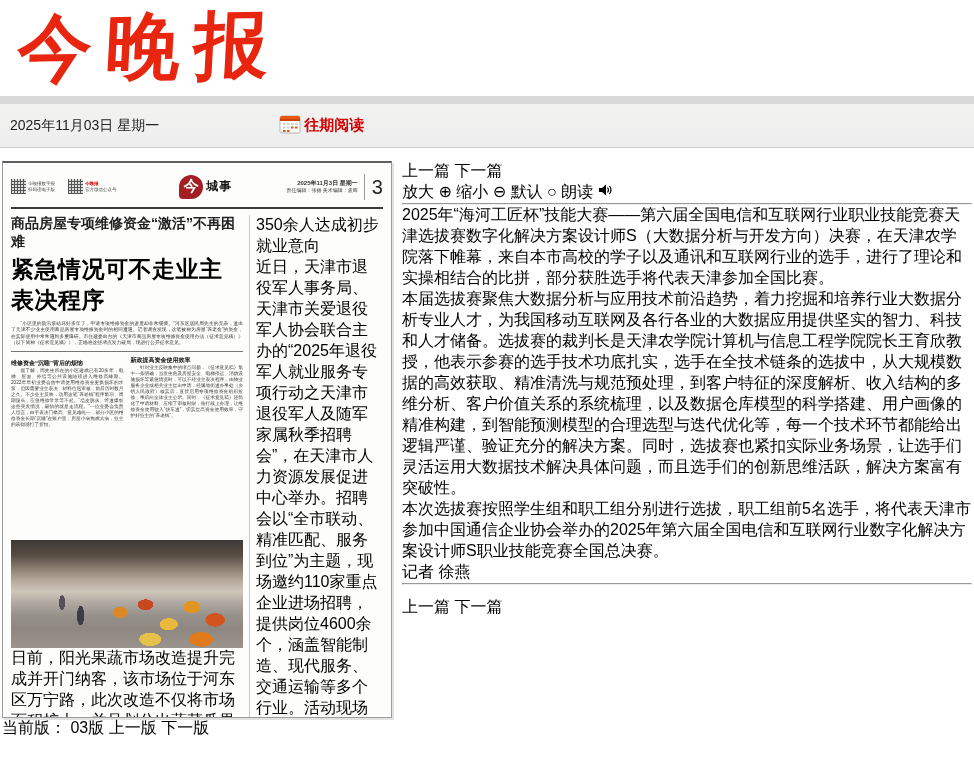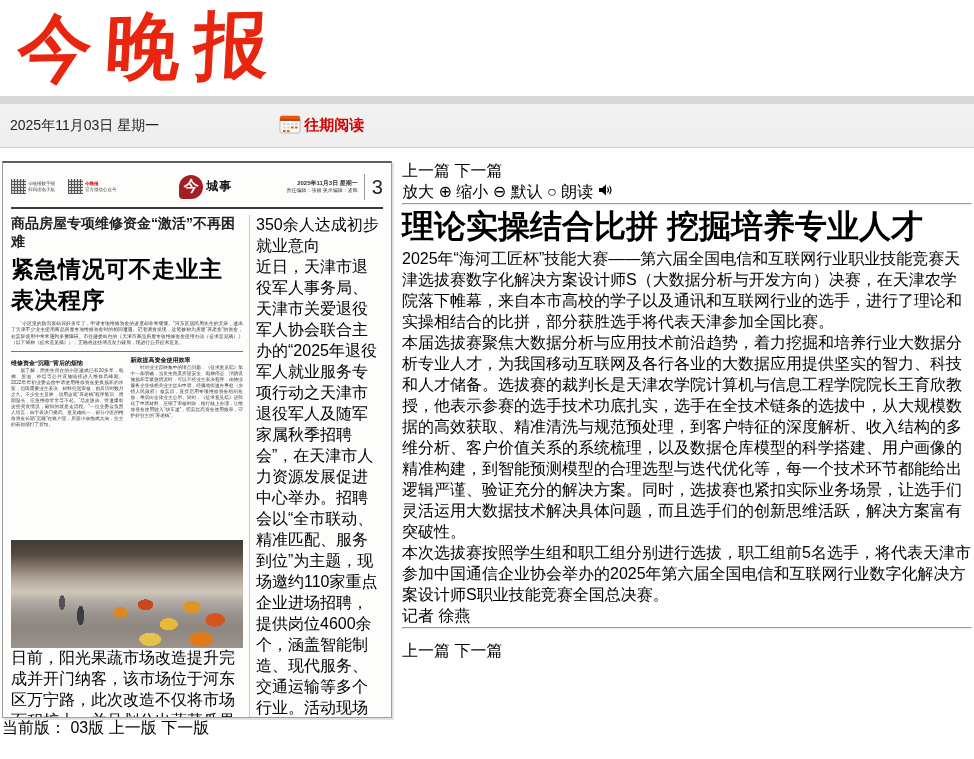--- a/index.html
+++ b/index.html
@@ -247,21 +247,20 @@
                 <path d="M9.5 4.5 q2 2.5 0 5" stroke="#000" stroke-width="1.2" fill="none"></path>
                 <path d="M11.5 3 q3 4 0 8" stroke="#000" stroke-width="1.2" fill="none"></path>
               </svg>
             </span>
           </span>
         </div>
       </div>
 
       <hr class="rd-hr">
 
-      <h1 class="rd-title">理论实操结合比拼  挖掘培养专业人才</h1>
 
       <div class="rd-body">
         <p>2025年“海河工匠杯”技能大赛——第六届全国电信和互联网行业职业技能竞赛天津选拔赛数字化解决方案设计师S（大数据分析与开发方向）决赛，在天津农学院落下帷幕，来自本市高校的学子以及通讯和互联网行业的选手，进行了理论和实操相结合的比拼，部分获胜选手将代表天津参加全国比赛。</p>
         <p>本届选拔赛聚焦大数据分析与应用技术前沿趋势，着力挖掘和培养行业大数据分析专业人才，为我国移动互联网及各行各业的大数据应用提供坚实的智力、科技和人才储备。选拔赛的裁判长是天津农学院计算机与信息工程学院院长王育欣教授，他表示参赛的选手技术功底扎实，选手在全技术链条的选拔中，从大规模数据的高效获取、精准清洗与规范预处理，到客户特征的深度解析、收入结构的多维分析、客户价值关系的系统梳理，以及数据仓库模型的科学搭建、用户画像的精准构建，到智能预测模型的合理选型与迭代优化等，每一个技术环节都能给出逻辑严谨、验证充分的解决方案。同时，选拔赛也紧扣实际业务场景，让选手们灵活运用大数据技术解决具体问题，而且选手们的创新思维活跃，解决方案富有突破性。</p>
         <p>本次选拔赛按照学生组和职工组分别进行选拔，职工组前5名选手，将代表天津市参加中国通信企业协会举办的2025年第六届全国电信和互联网行业数字化解决方案设计师S职业技能竞赛全国总决赛。</p>
       </div>
       <p class="rd-byline">记者 徐燕</p>
 
       <hr class="rd-bottom-hr">
 

